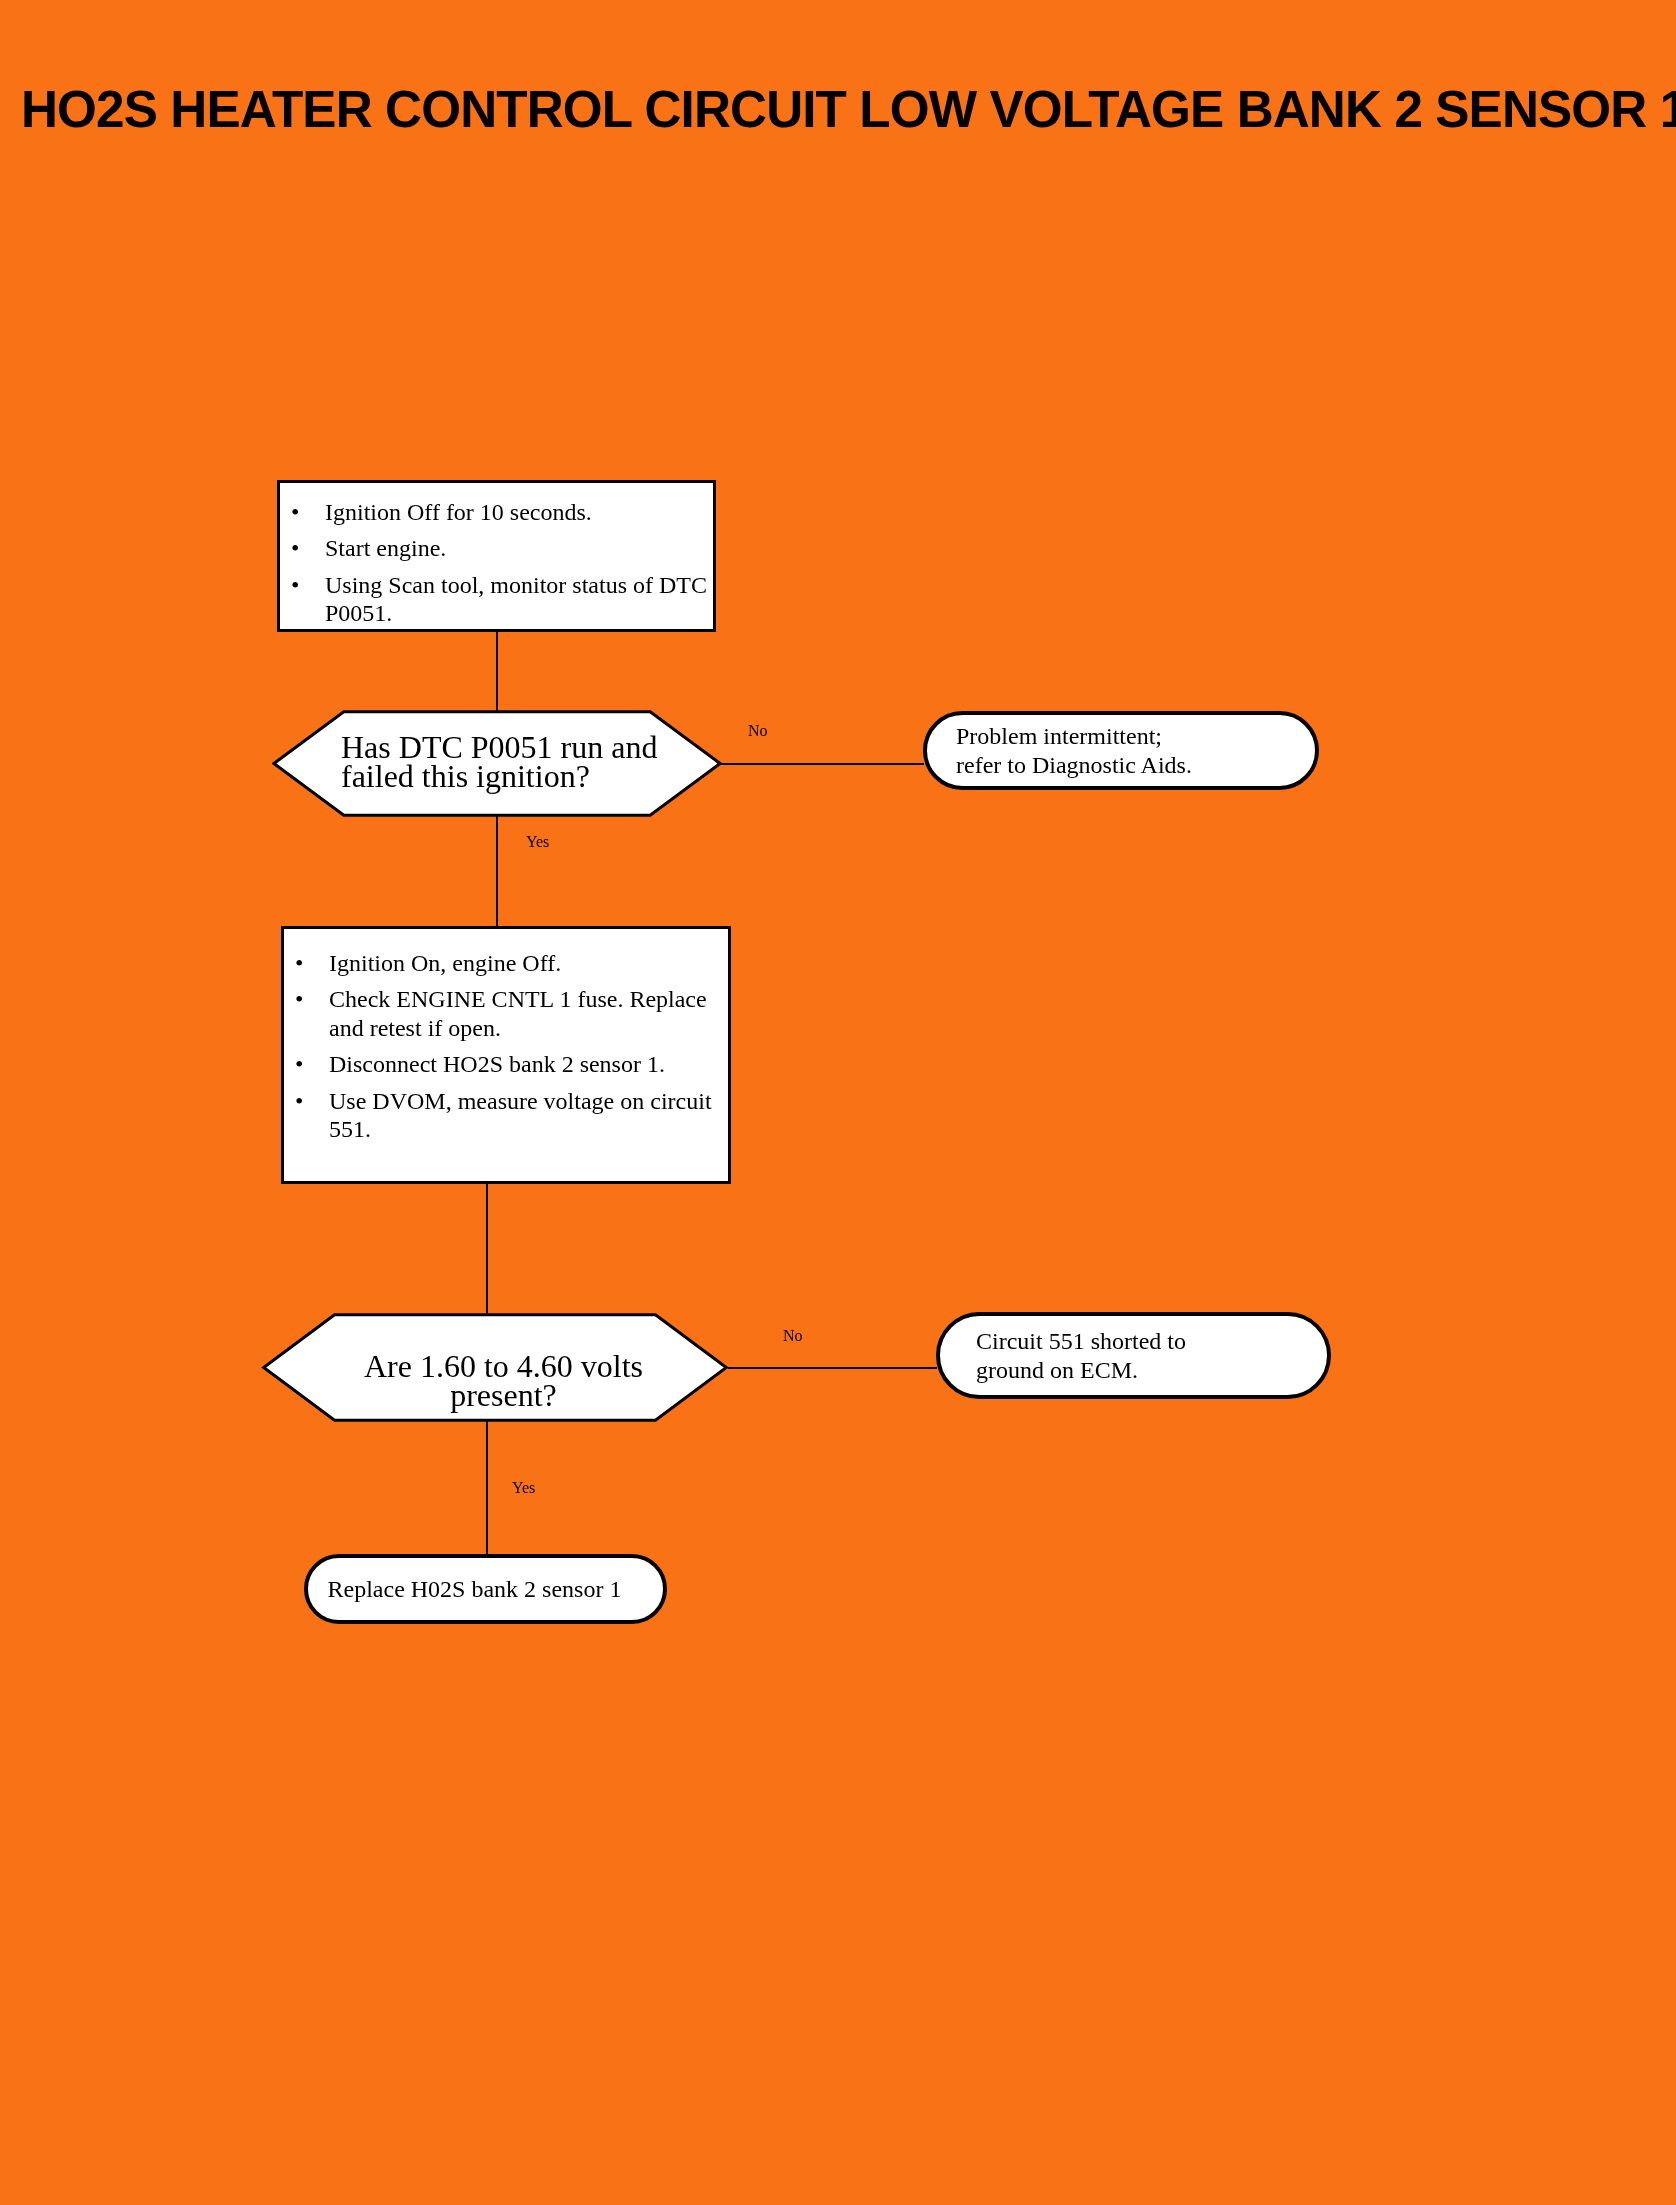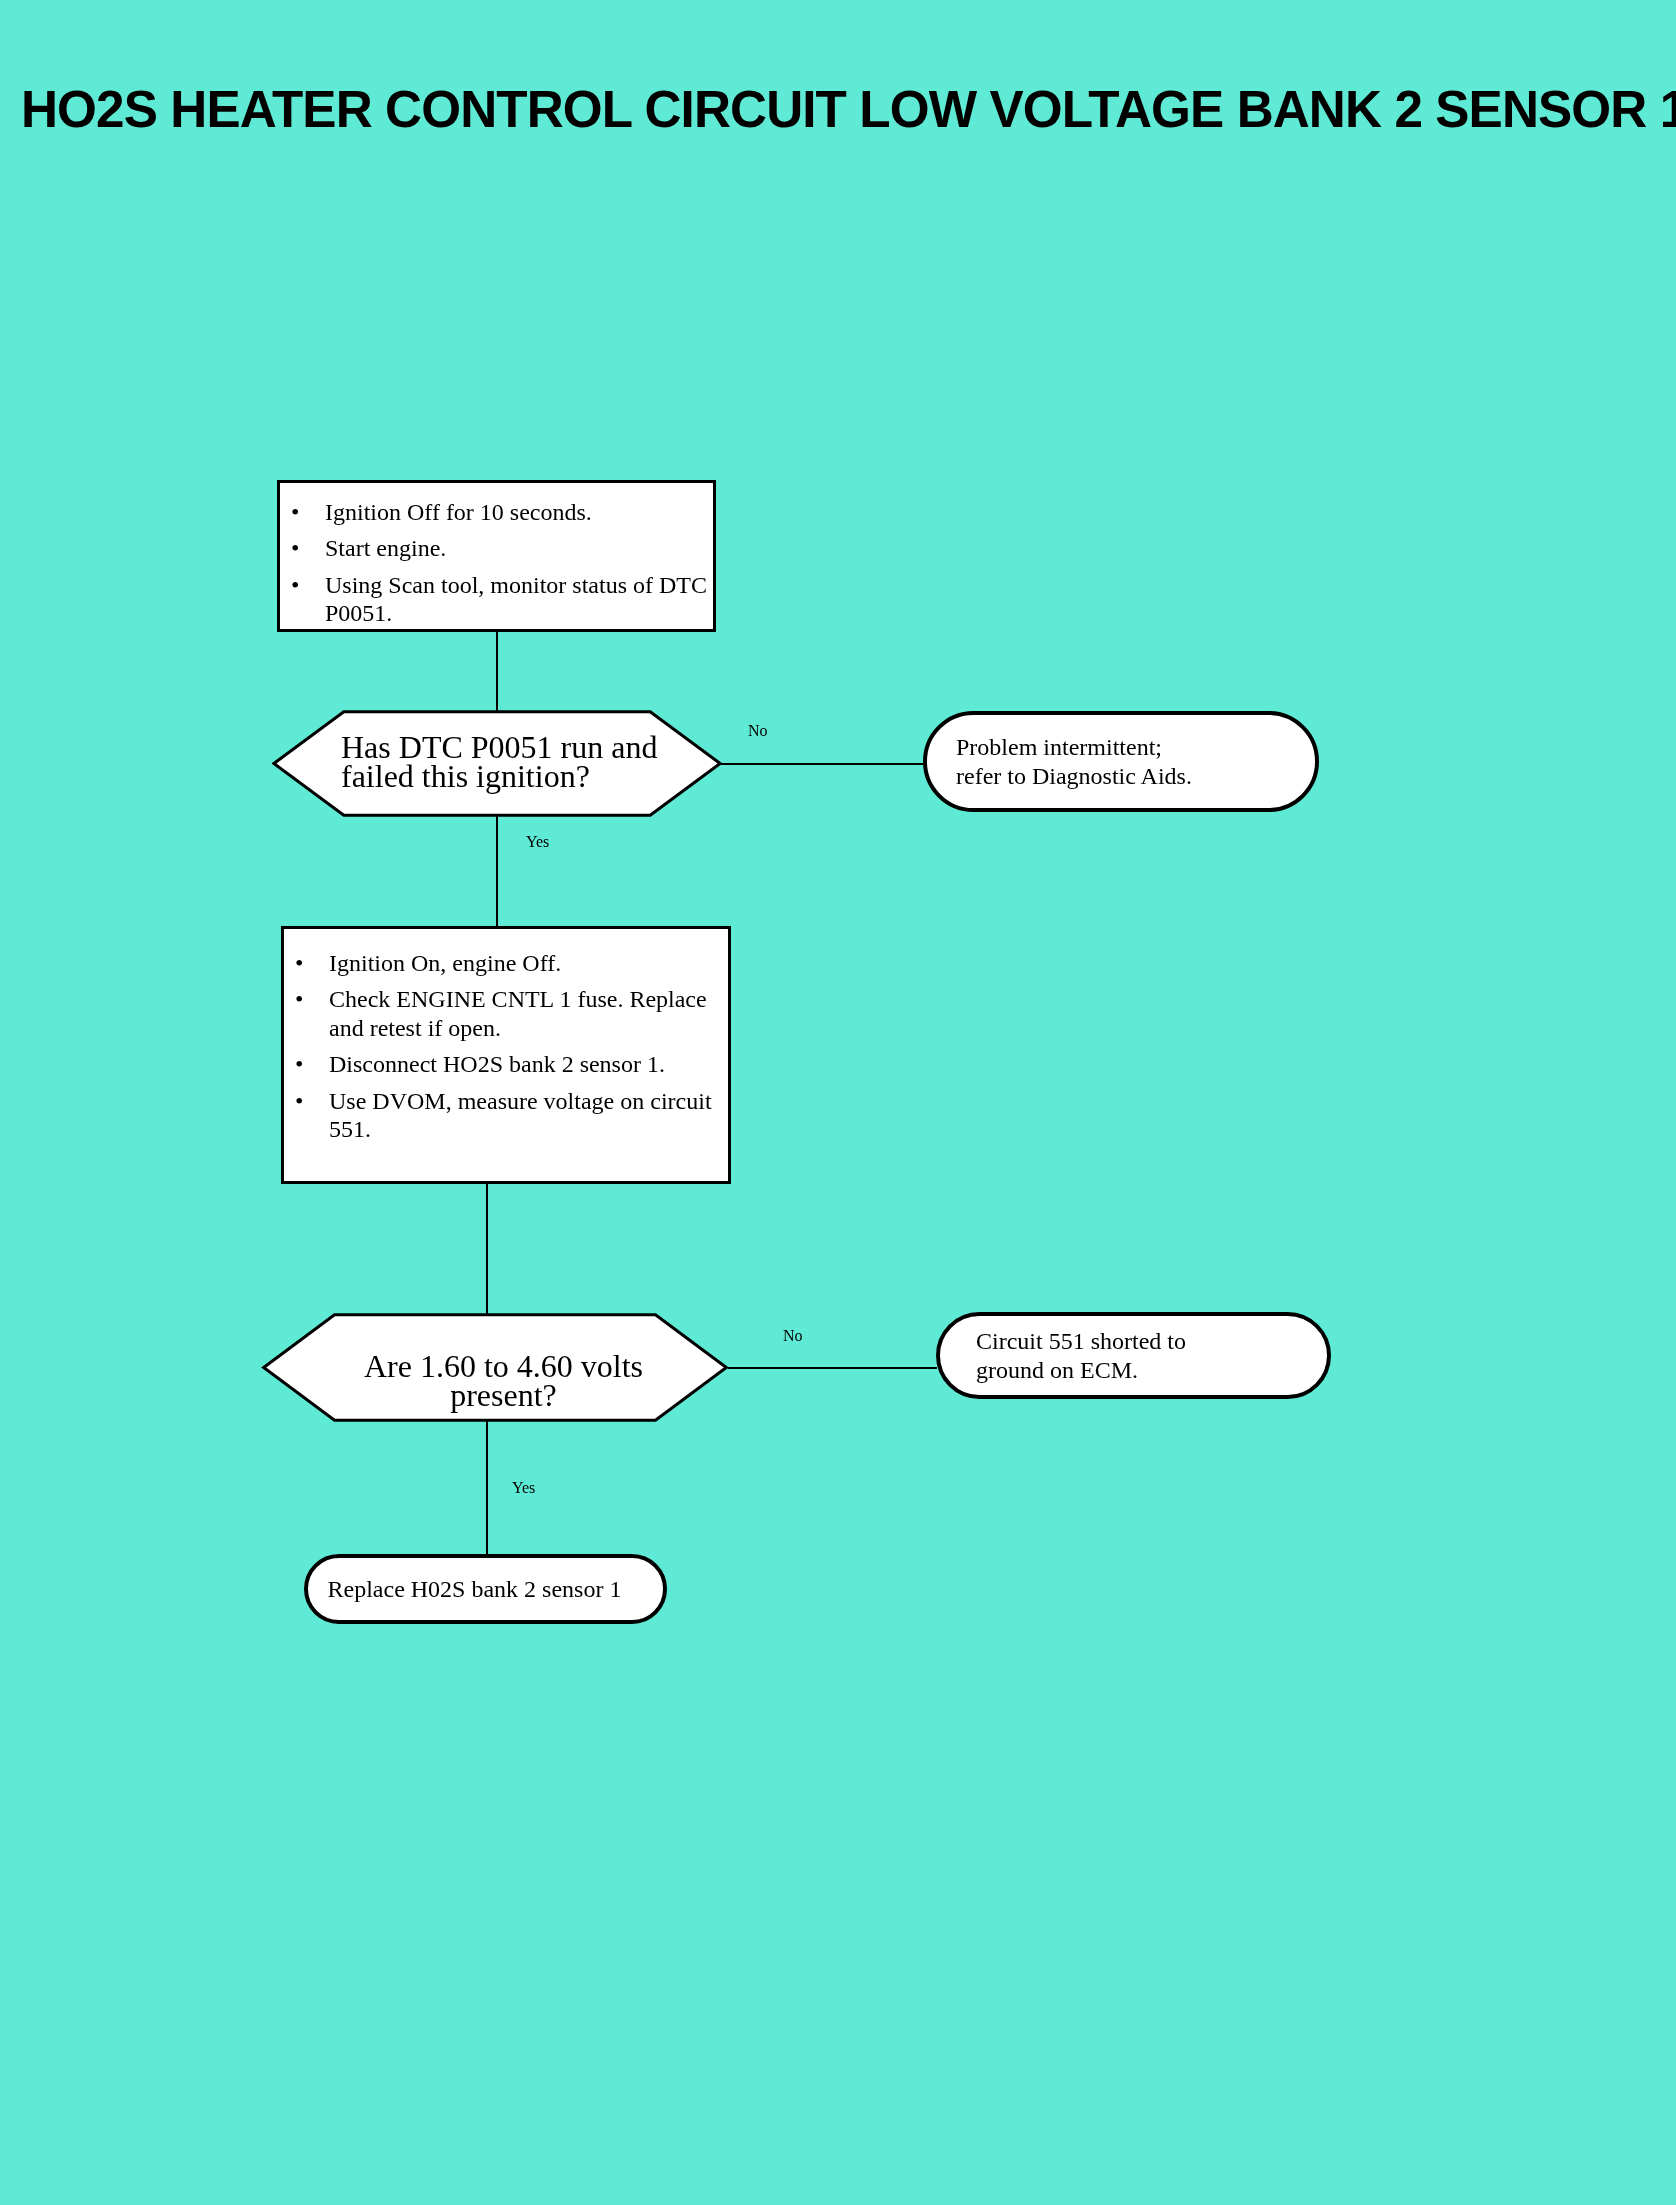--- a/index.html
+++ b/index.html
@@ -9,21 +9,21 @@
     background: #ffffff;
   }
   body {
     font-family: "Liberation Serif", "DejaVu Serif", serif;
     color: #000000;
   }
   #page {
     position: relative;
     width: 1676px;
     height: 2205px;
-    background: #5eead4;
+    background: #f97316;
     overflow: hidden;
   }
 
   
   #page-title {
     position: absolute;
     left: 20.7px;
     top: 80px;
     width: 1641px;
     font-family: "Liberation Sans", "DejaVu Sans", sans-serif;
@@ -147,21 +147,21 @@
     <svg width="450" height="107" viewBox="0 0 740 176">
       <polygon points="3,88 118,3 622,3 737,88 622,173 118,173" fill="#ffffff" stroke="#000000" stroke-width="5" stroke-linejoin="miter"></polygon>
     </svg>
     <div class="hex-text" style="left:69px; top:23px; width:340px;">Has DTC P0051 run and
 failed this ignition?</div>
   </div>
 
   <div class="conn-h" style="left:721px; top:763px; width:203px;"></div>
   <div class="branch-label" style="left:748px; top:717px;">No</div>
 
-  <div class="node pill" style="left:923px; top:711px; width:396px; height:101px; border-radius:52px;">
+  <div class="node pill" style="left:923px; top:711px; width:396px; height:79px; border-radius:52px;">
     <div class="pill-text" style="margin-left:29px;">Problem intermittent;
 refer to Diagnostic Aids.</div>
   </div>
 
   <div class="conn-v" style="left:496px; top:816px; height:111px;"></div>
   <div class="branch-label" style="left:526px; top:828px;">Yes</div>
 
   <div class="node proc-box" style="left:281px; top:926px; width:450px; height:258px;">
     <ul class="proc-list" style="margin-top:19.5px;">
       <li>

